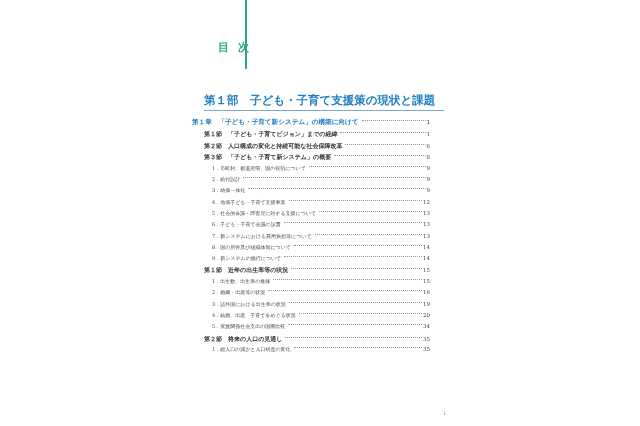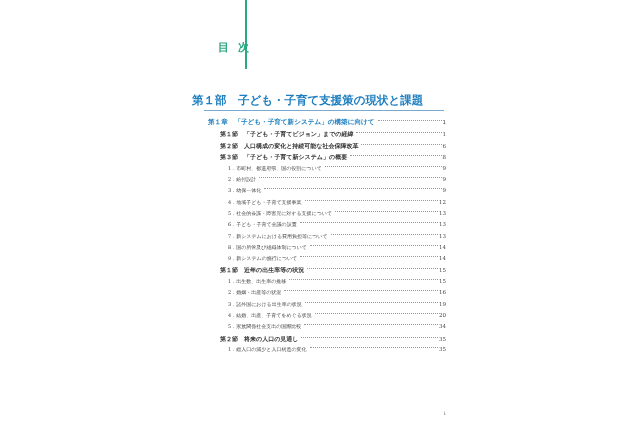--- a/index.html
+++ b/index.html
@@ -9,28 +9,28 @@
     }
     .page { position:absolute; left:0; top:0; width:640px; height:426px; background:#fff; }
     .green-bar {
       position:absolute; left:245px; top:0; width:2px; height:69px; background:#2aa882;
     }
     .toc-title {
       position:absolute; left:218px; top:40px; font-family:"DejaVu Sans", sans-serif;
       font-weight:bold; font-size:11px; color:#2aa882; letter-spacing:9px;
     }
     .part-title {
-      position:absolute; left:192px; top:93px; width:240px;
+      position:absolute; left:204px; top:93px; width:240px;
       font-family:Liberation Mono, monospace; font-weight:bold; font-size:11.5px;
       color:#1e7fc0; white-space:nowrap;
     }
     .part-rule {
       position:absolute; left:204px; top:110px; width:240px; height:1px; background:#7aa8cf;
     }
-    .toc { position:absolute; left:208px; top:116px; width:238px; }
+    .toc { position:absolute; left:192px; top:116px; width:238px; }
     .row {
       position:relative; display:flex; align-items:baseline; white-space:nowrap;
       height:11.4px; line-height:11.4px;
     }
     .row .label { flex:0 0 auto; }
     .row .leader {
       flex:1 1 auto; margin:0 1px 0 3px; border-bottom:1px dotted #999; height:0;
       position:relative; top:-3px;
     }
     .row .page-no { flex:0 0 auto; font-size:5.5px; color:#444; }

